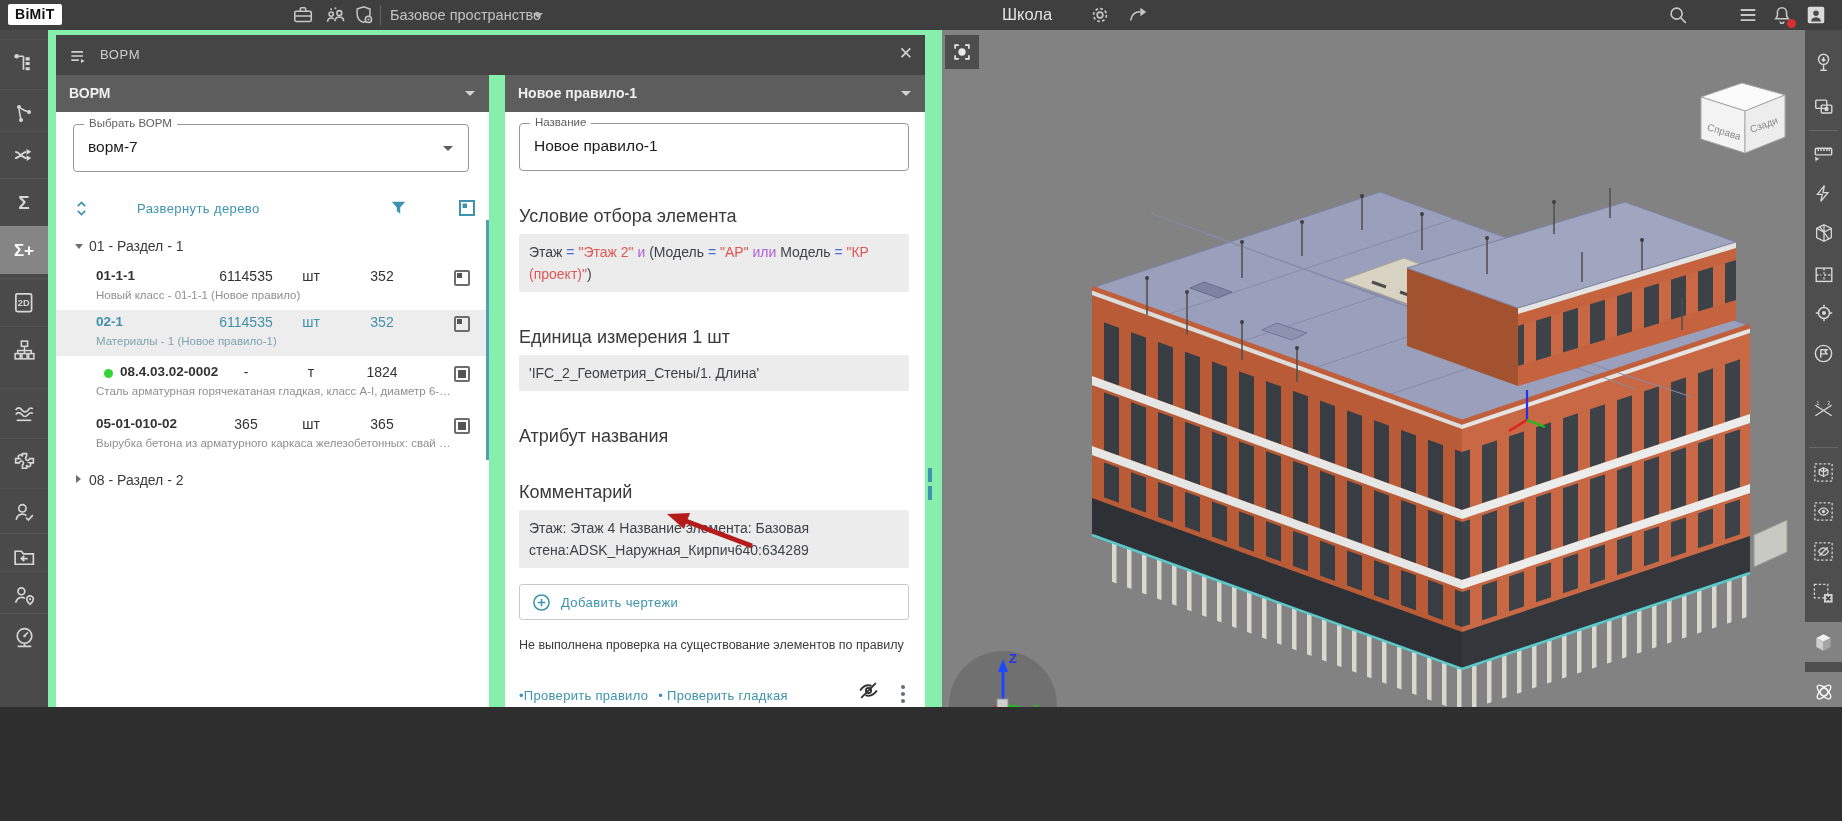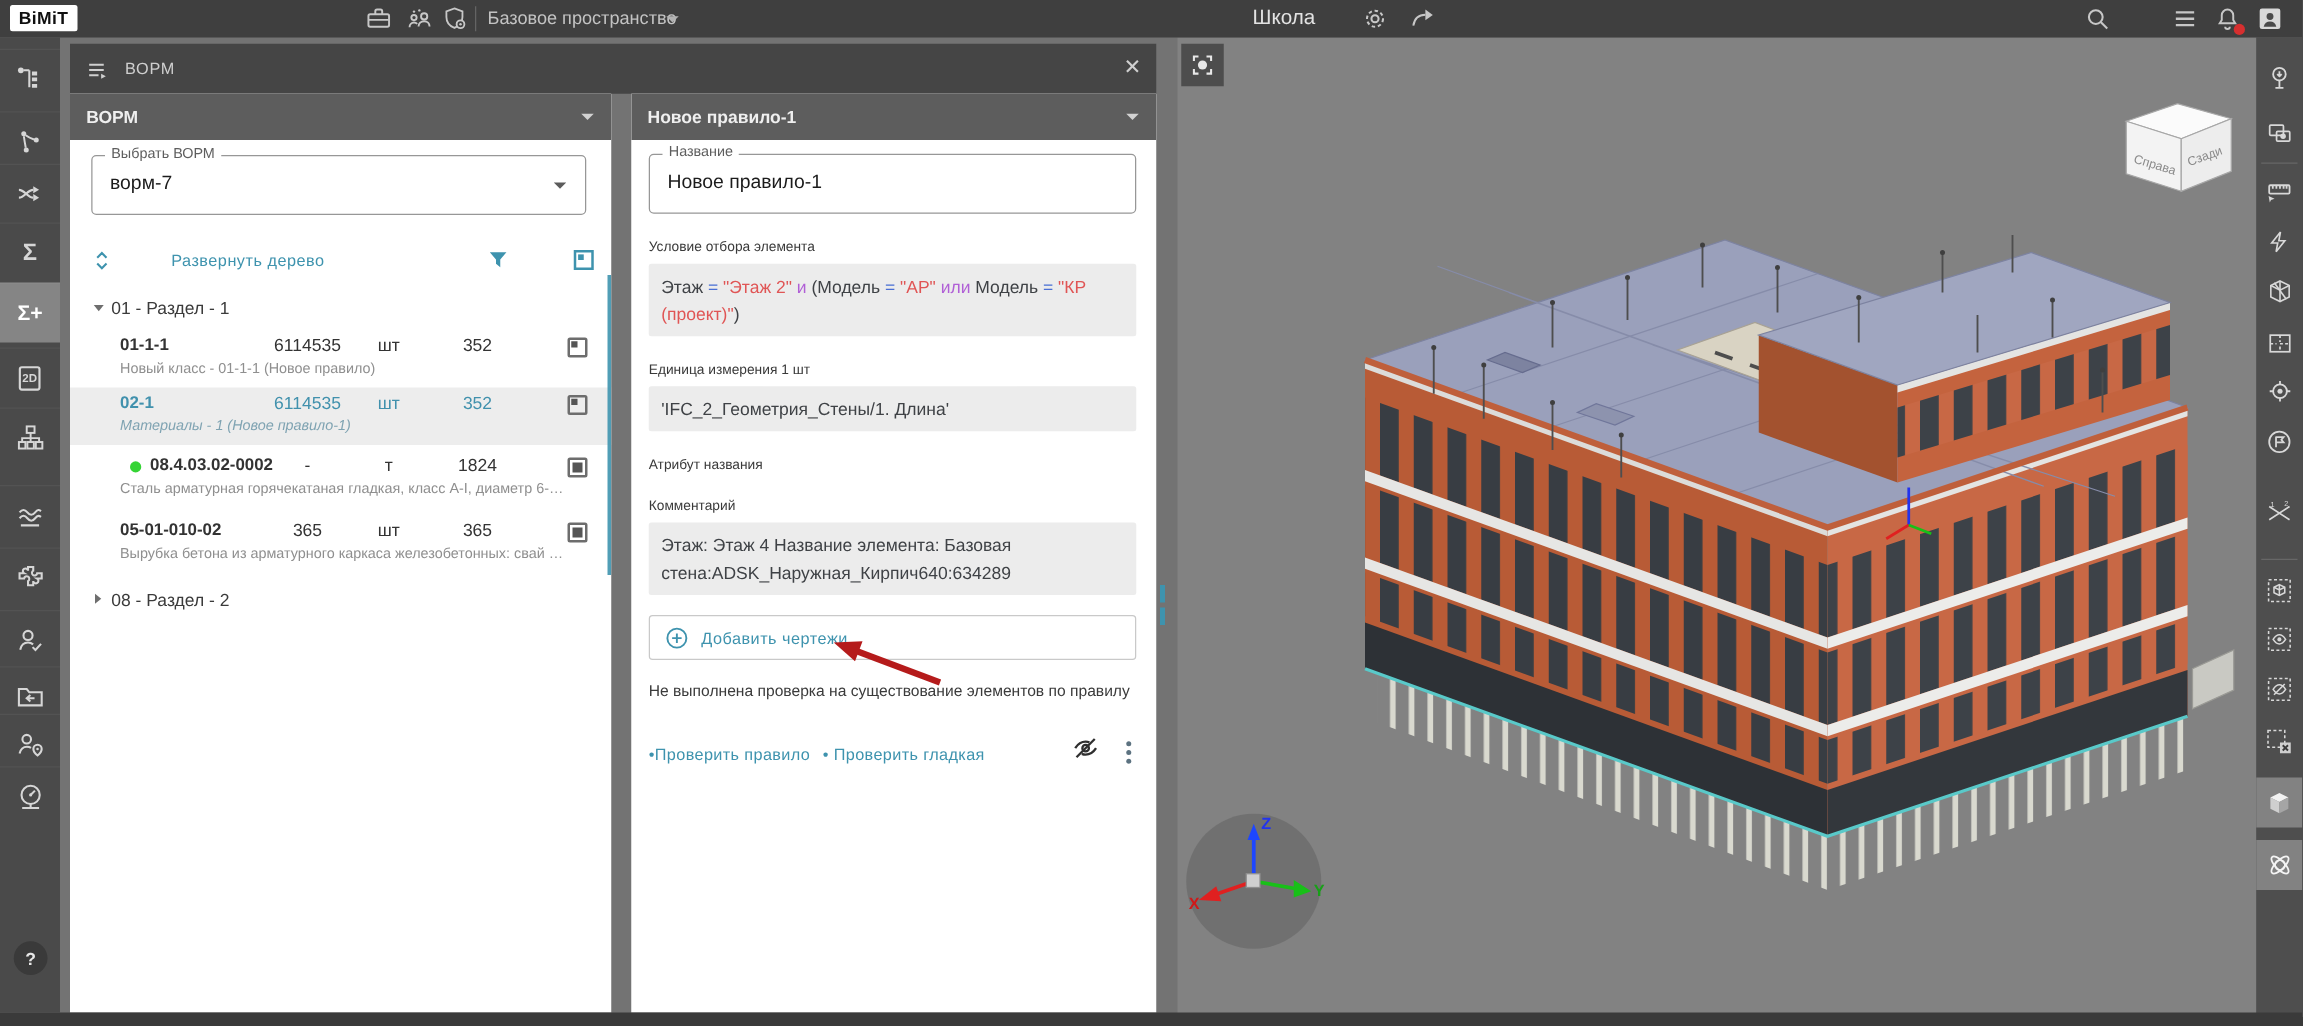--- a/index.html
+++ b/index.html
@@ -1,18 +1,18 @@
 <!DOCTYPE html>
 <html><head>
 <meta charset="utf-8">
 <style>
   * { margin:0; padding:0; box-sizing:border-box; }
   html,body { background:#2e2e2e; }
   body { font-family:"Liberation Sans", sans-serif; }
-  .stage { position:relative; width:1842px; height:821px; overflow:hidden; background:#737373; }
+  .stage { position:relative; width:1842px; height:707px; overflow:hidden; background:#86efac; }
 
   
   .topbar { position:absolute; left:0; top:0; width:1842px; height:30px; background:#3f3f3f; z-index:30; }
   .logo { position:absolute; left:8px; top:4px; height:21px; background:#fff; color:#101010; font-weight:bold; font-size:14px; line-height:21px; padding:0 7px; border-radius:2px; letter-spacing:.3px; }
   .tb-ico { position:absolute; top:3px; width:24px; height:24px; color:#c7c7c7; display:flex; align-items:center; justify-content:center; }
   .tb-div { position:absolute; left:380px; top:5px; width:1px; height:20px; background:#646464; }
   .workspace { position:absolute; left:390px; top:0; height:30px; line-height:30px; color:#c3c3c3; font-size:14.5px; cursor:default; }
   .ws-caret { position:absolute; left:533px; top:13px; width:0; height:0; border-left:5px solid transparent; border-right:5px solid transparent; border-top:5px solid #b3b3b3; }
   .proj-title { position:absolute; left:1002px; top:0; height:30px; line-height:29px; color:#e2e2e2; font-size:16.5px; }
   .bell-dot { position:absolute; right:-2px; bottom:-1px; width:9px; height:9px; border-radius:50%; background:#d62f2f; }
@@ -54,29 +54,29 @@
   .trow { position:relative; height:46px; cursor:pointer; }
   .trow.selected { background:#ededed; }
   .r-code { position:absolute; left:40px; top:4px; font-weight:bold; font-size:13.5px; color:#333; }
   .trow.has-dot .r-code { left:64px; }
   .r-dot { position:absolute; left:48px; top:9px; width:9px; height:9px; border-radius:50%; background:#35d435; }
   .r-qty   { position:absolute; left:150px; width:80px; text-align:center; top:4px; font-size:14px; color:#333; }
   .r-unit  { position:absolute; left:230px; width:50px; text-align:center; top:4px; font-size:14px; color:#333; }
   .r-count { position:absolute; left:280px; width:92px; text-align:center; top:4px; font-size:14px; color:#333; }
   .trow.selected .r-code, .trow.selected .r-qty, .trow.selected .r-unit, .trow.selected .r-count { color:#4191ad; }
   .r-desc { position:absolute; left:40px; top:25px; font-size:11.5px; color:#8f8f8f; width:356px; white-space:nowrap; overflow:hidden; text-overflow:ellipsis; }
-  .trow.selected .r-desc { color:#7fa3b2;font-style:italic; }
+  .trow.selected .r-desc { color:#7fa3b2; }
   .r-box { position:absolute; left:398px; top:6px; width:16px; height:16px; border:2px solid #6d6d6d; border-radius:2px; }
   .r-box.corner::after { content:""; position:absolute; left:1px; top:1px; width:5px; height:5px; background:#555; }
   .r-box.filled::after { content:""; position:absolute; left:2px; top:2px; width:8px; height:8px; background:#555; }
   .lscroll { position:absolute; left:430px; top:145px; width:3px; height:240px; background:#3e93ae; opacity:.9; }
 
   
   .rp-body { padding:0 16px 0 14px; }
-  .flabel2 { font-size:11px; color:#3a3a3a; margin-top:21px; }
+  .flabel2 { font-size:18px; color:#3a3a3a; margin-top:35px; }
   .gbox { margin-top:7px; background:#ececec; border-radius:2px; padding:7px 10px; font-size:14px; color:#3f4246; line-height:22px; }
   .gbox.nowrap { white-space:nowrap; overflow:hidden; font-size:13.5px; }
   .tk-f { color:#3f4246; } .tk-o { color:#4a6fd4; } .tk-s { color:#e05555; } .tk-l { color:#b05fd6; }
   .add-draw { margin-top:16px; border:1px solid #c9c9c9; border-radius:3px; height:36px; display:flex; align-items:center; padding-left:12px; cursor:pointer; }
   .add-draw .lbl { margin-left:10px; color:#3e93ae; font-size:13px; letter-spacing:.4px; }
   .warn { margin-top:18px; font-size:12.5px; color:#3b3b3b; }
   .links-row { margin-top:26px; display:flex; align-items:flex-end; }
   .links-row .lnk { color:#3e93ae; font-size:13px; letter-spacing:.3px; cursor:pointer; margin-right:10px; }
   .eyeoff { margin-left:auto; cursor:pointer; color:#2f2f2f; display:flex; }
   .kebab { margin-left:20px; margin-right:4px; display:flex; flex-direction:column; gap:3px; cursor:pointer; }

